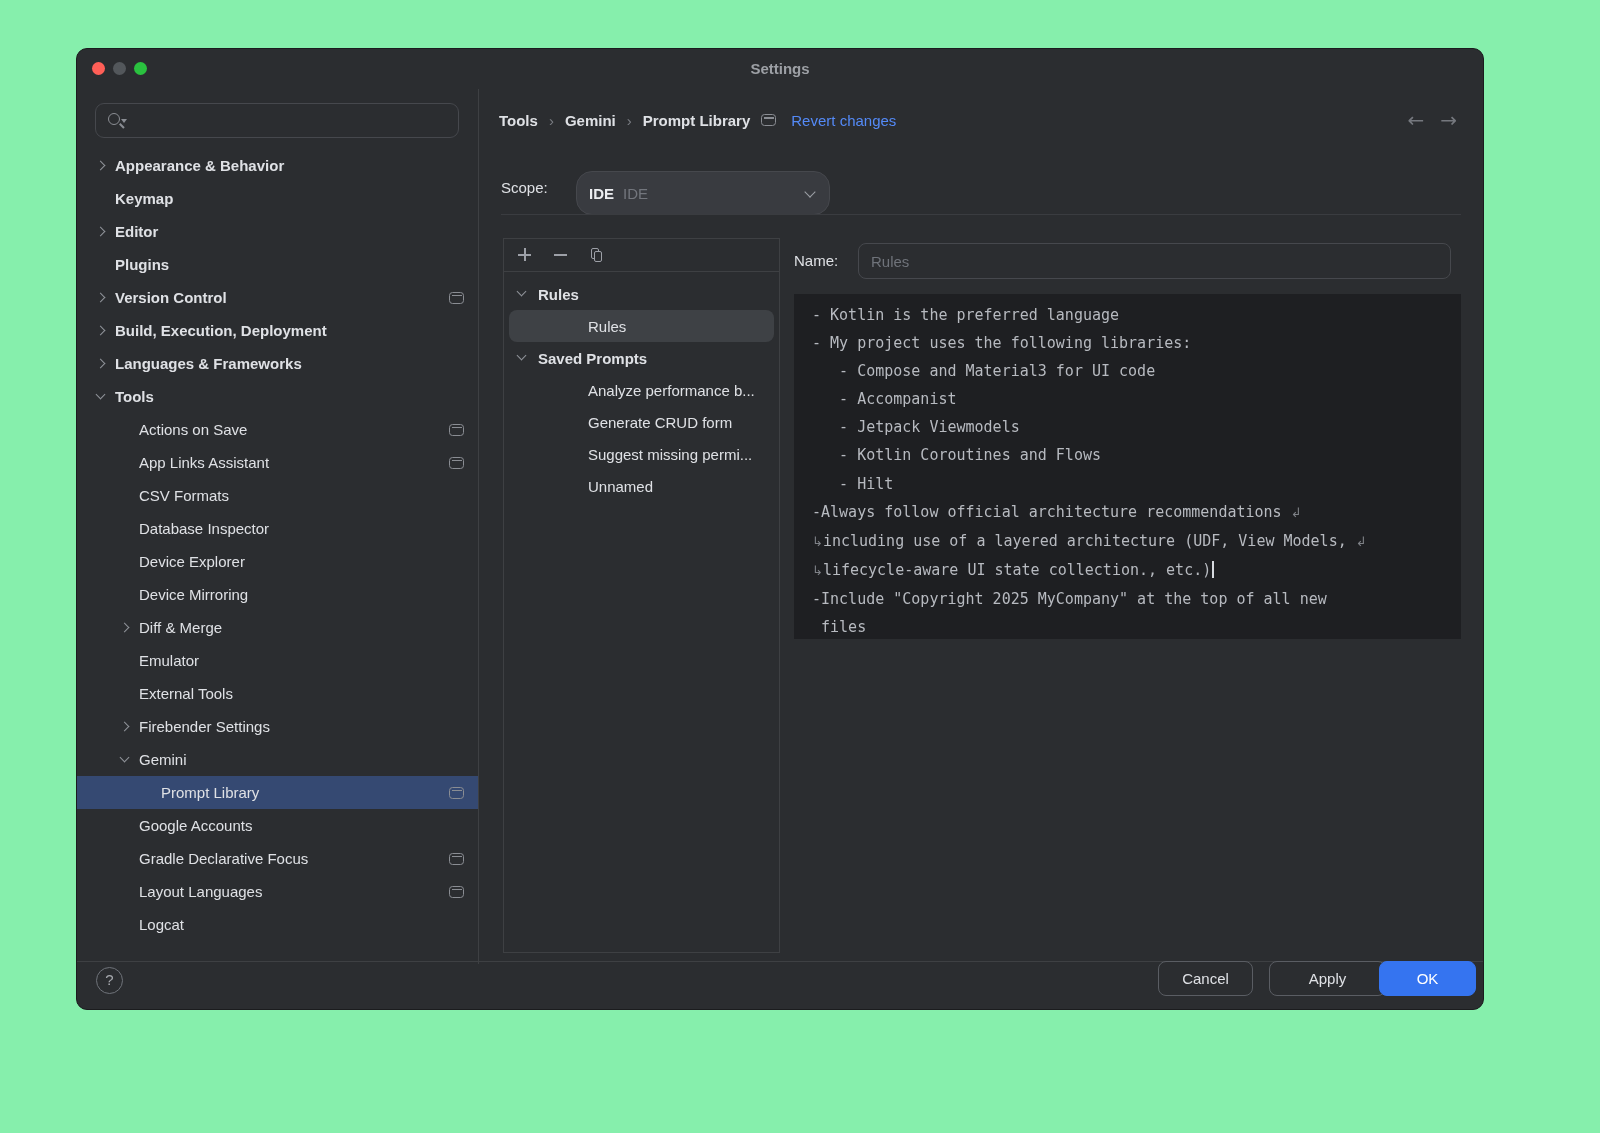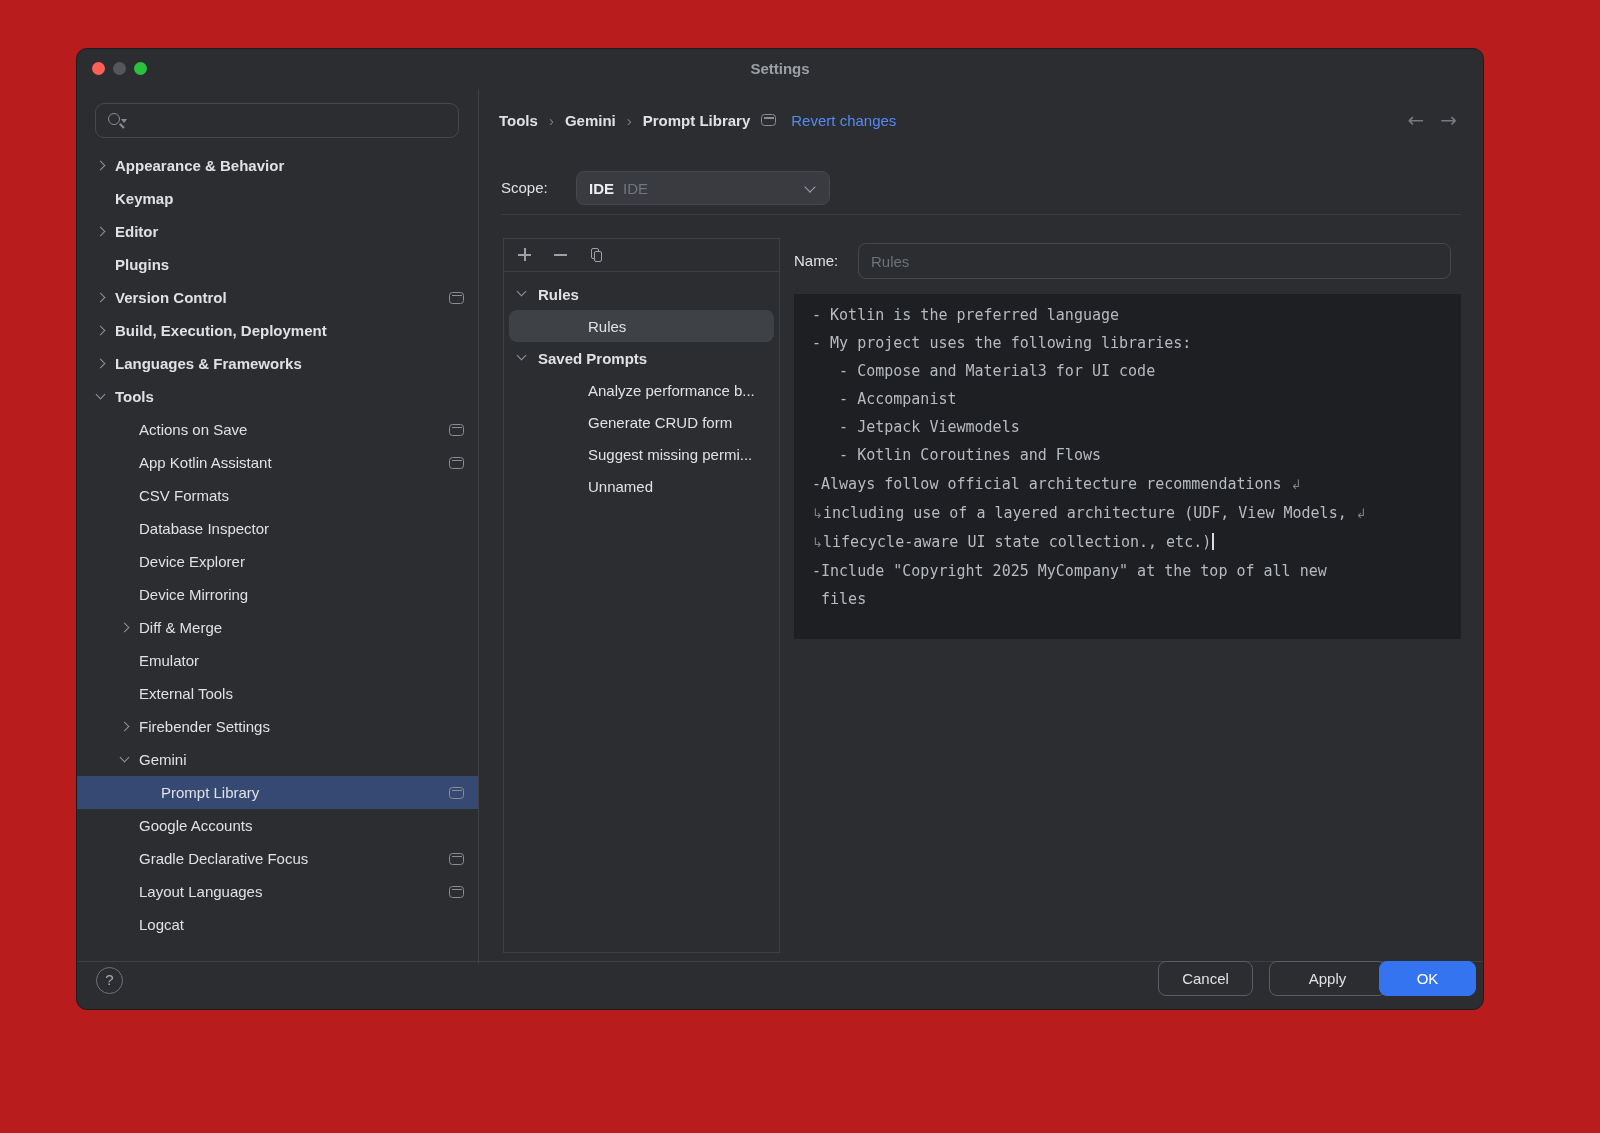--- a/index.html
+++ b/index.html
@@ -1,17 +1,17 @@
 <!DOCTYPE html>
 <html><head>
 <meta charset="utf-8">
 <style>
   html,body{margin:0;padding:0;background:#010101;width:1600px;height:1133px;
     font-family:"Liberation Sans",sans-serif;-webkit-font-smoothing:antialiased;}
-  #stage{position:relative;width:1600px;height:1133px;background:#b91c1c;overflow:hidden;}
+  #stage{position:relative;width:1600px;height:1133px;background:#86efac;overflow:hidden;}
   #window{position:absolute;left:76px;top:48px;width:1408px;height:962px;
     background:#2b2d30;border-radius:11px;overflow:hidden;border:1px solid #1b1c1e;box-sizing:border-box;}
 
   
   .titlebar{position:absolute;left:0;top:0;width:100%;height:40px;}
   .lights{position:absolute;left:15px;top:13px;display:flex;gap:8px;}
   .light{width:13px;height:13px;border-radius:50%;}
   .light.red{background:#ff5f57;}
   .light.gray{background:#53575b;}
   .light.green{background:#2ac13f;}
@@ -51,22 +51,22 @@
   .crumbs{position:absolute;left:422px;top:58px;height:26px;display:flex;align-items:center;gap:11px;
     font-size:15px;font-weight:700;color:#dfe1e5;}
   .crumb-sep{color:#7a7d83;font-weight:400;font-size:15px;}
   .revert{color:#548af7;font-weight:400;margin-left:4px;}
   .crumbs .mod-icon{margin:0;}
   .nav-arrows{position:absolute;top:58px;right:26px;display:flex;gap:16px;align-items:center;height:26px;}
   .nav-arrow{color:#75787e;font-size:20px;font-family:"DejaVu Sans",sans-serif;line-height:26px;}
 
   
   .scope-label{position:absolute;left:424px;top:122px;height:34px;line-height:34px;font-size:15px;color:#dfe1e5;}
-  .scope-select{position:absolute;left:499px;top:122px;width:254px;height:34px;background:#393b40;
-    border:1px solid #46484d;border-radius:8px;box-sizing:border-box;display:flex;align-items:center;padding:0 12px;}
+  .scope-select{position:absolute;left:499px;top:122px;width:254px;height:44px;background:#393b40;
+    border:1px solid #46484d;border-radius:16px;box-sizing:border-box;display:flex;align-items:center;padding:0 12px;}
   .scope-bold{font-size:15px;font-weight:700;color:#eceef1;}
   .scope-val{font-size:15px;color:#73767d;margin-left:9px;}
   .scope-select .row-fill{flex:1;}
   .dd-chev{position:relative;width:12px;height:12px;}
   .dd-chev::after{content:"";position:absolute;left:1px;top:1px;width:7px;height:7px;
     border-right:1.6px solid #9da0a5;border-bottom:1.6px solid #9da0a5;transform:rotate(45deg);}
   .hr1{position:absolute;left:424px;top:165px;width:960px;height:1px;background:#3a3c40;}
 
   
   .tree-panel{position:absolute;left:426px;top:189px;width:277px;height:715px;border:1px solid #3e4043;
@@ -184,21 +184,21 @@
         <div class="nav-row lvl2">
           <span class="chev-spacer"></span>
           <span class="nav-label">Actions on Save</span>
           <span class="row-fill"></span>
           <span class="mod-icon">
             <span class="mod-bar"></span>
           </span>
         </div>
         <div class="nav-row lvl2">
           <span class="chev-spacer"></span>
-          <span class="nav-label">App Kotlin Assistant</span>
+          <span class="nav-label">App Links Assistant</span>
           <span class="row-fill"></span>
           <span class="mod-icon">
             <span class="mod-bar"></span>
           </span>
         </div>
         <div class="nav-row lvl2">
           <span class="chev-spacer"></span>
           <span class="nav-label">CSV Formats</span>
           <span class="row-fill"></span>
         </div>
@@ -342,20 +342,21 @@
 
     <div class="name-label">Name:</div>
     <input class="name-input" placeholder="Rules" style="">
     <div id="editor">
         <div class="code-line"><span class="code-text">- Kotlin is the preferred language</span></div>
         <div class="code-line"><span class="code-text">- My project uses the following libraries:</span></div>
         <div class="code-line"><span class="code-text">   - Compose and Material3 for UI code</span></div>
         <div class="code-line"><span class="code-text">   - Accompanist</span></div>
         <div class="code-line"><span class="code-text">   - Jetpack Viewmodels</span></div>
         <div class="code-line"><span class="code-text">   - Kotlin Coroutines and Flows</span></div>
+        <div class="code-line"><span class="code-text">   - Hilt</span></div>
         <div class="code-line"><span class="code-text">-Always follow official architecture recommendations </span><span class="wrap-mark">↲</span></div>
         <div class="code-line"><span class="wrap-mark">↳</span><span class="code-text">including use of a layered architecture (UDF, View Models, </span><span class="wrap-mark">↲</span></div>
         <div class="code-line"><span class="wrap-mark">↳</span><span class="code-text">lifecycle-aware UI state collection., etc.)</span><span class="caret"></span></div>
         <div class="code-line"><span class="code-text">-Include "Copyright 2025 MyCompany" at the top of all new</span></div>
         <div class="code-line"><span class="code-text"> files</span></div>
       </div>
 
     <div class="footer">
       <div class="help-btn">?</div>
       <div id="btn-cancel" class="btn ghost">Cancel</div>

